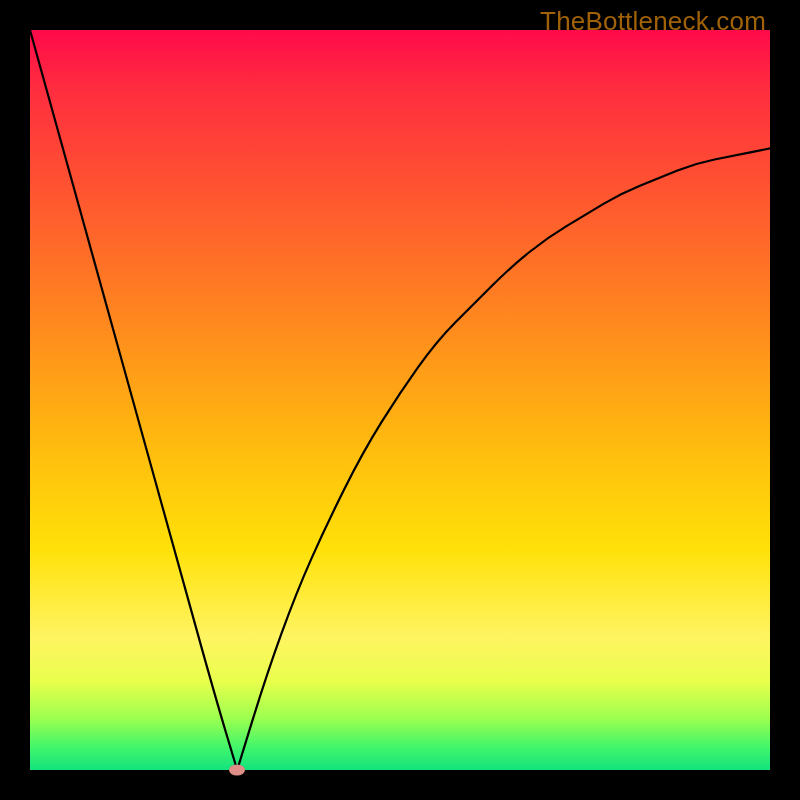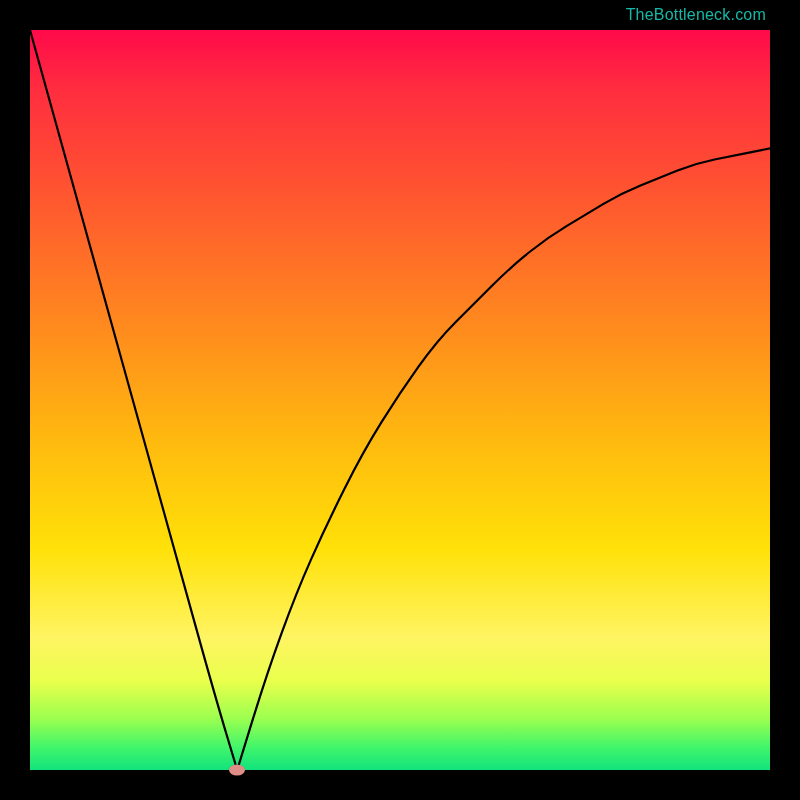--- a/index.html
+++ b/index.html
@@ -36,22 +36,22 @@
       #e9ff4c 88%,
       #9dff4f 93%,
       #40f56b 97%,
       #12e27d 100%
     );
   }
   .wm {
     position: absolute;
     top: 6px;
     right: 34px;
-    color: #14b8a6;
-    font-size: 16px;
+    color: #a16207;
+    font-size: 26px;
     font-weight: 500;
     letter-spacing: 0.2px;
     user-select: none;
   }
   svg.curve {
     position: absolute;
     left: 0;
     top: 0;
     width: 740px;
     height: 740px;

